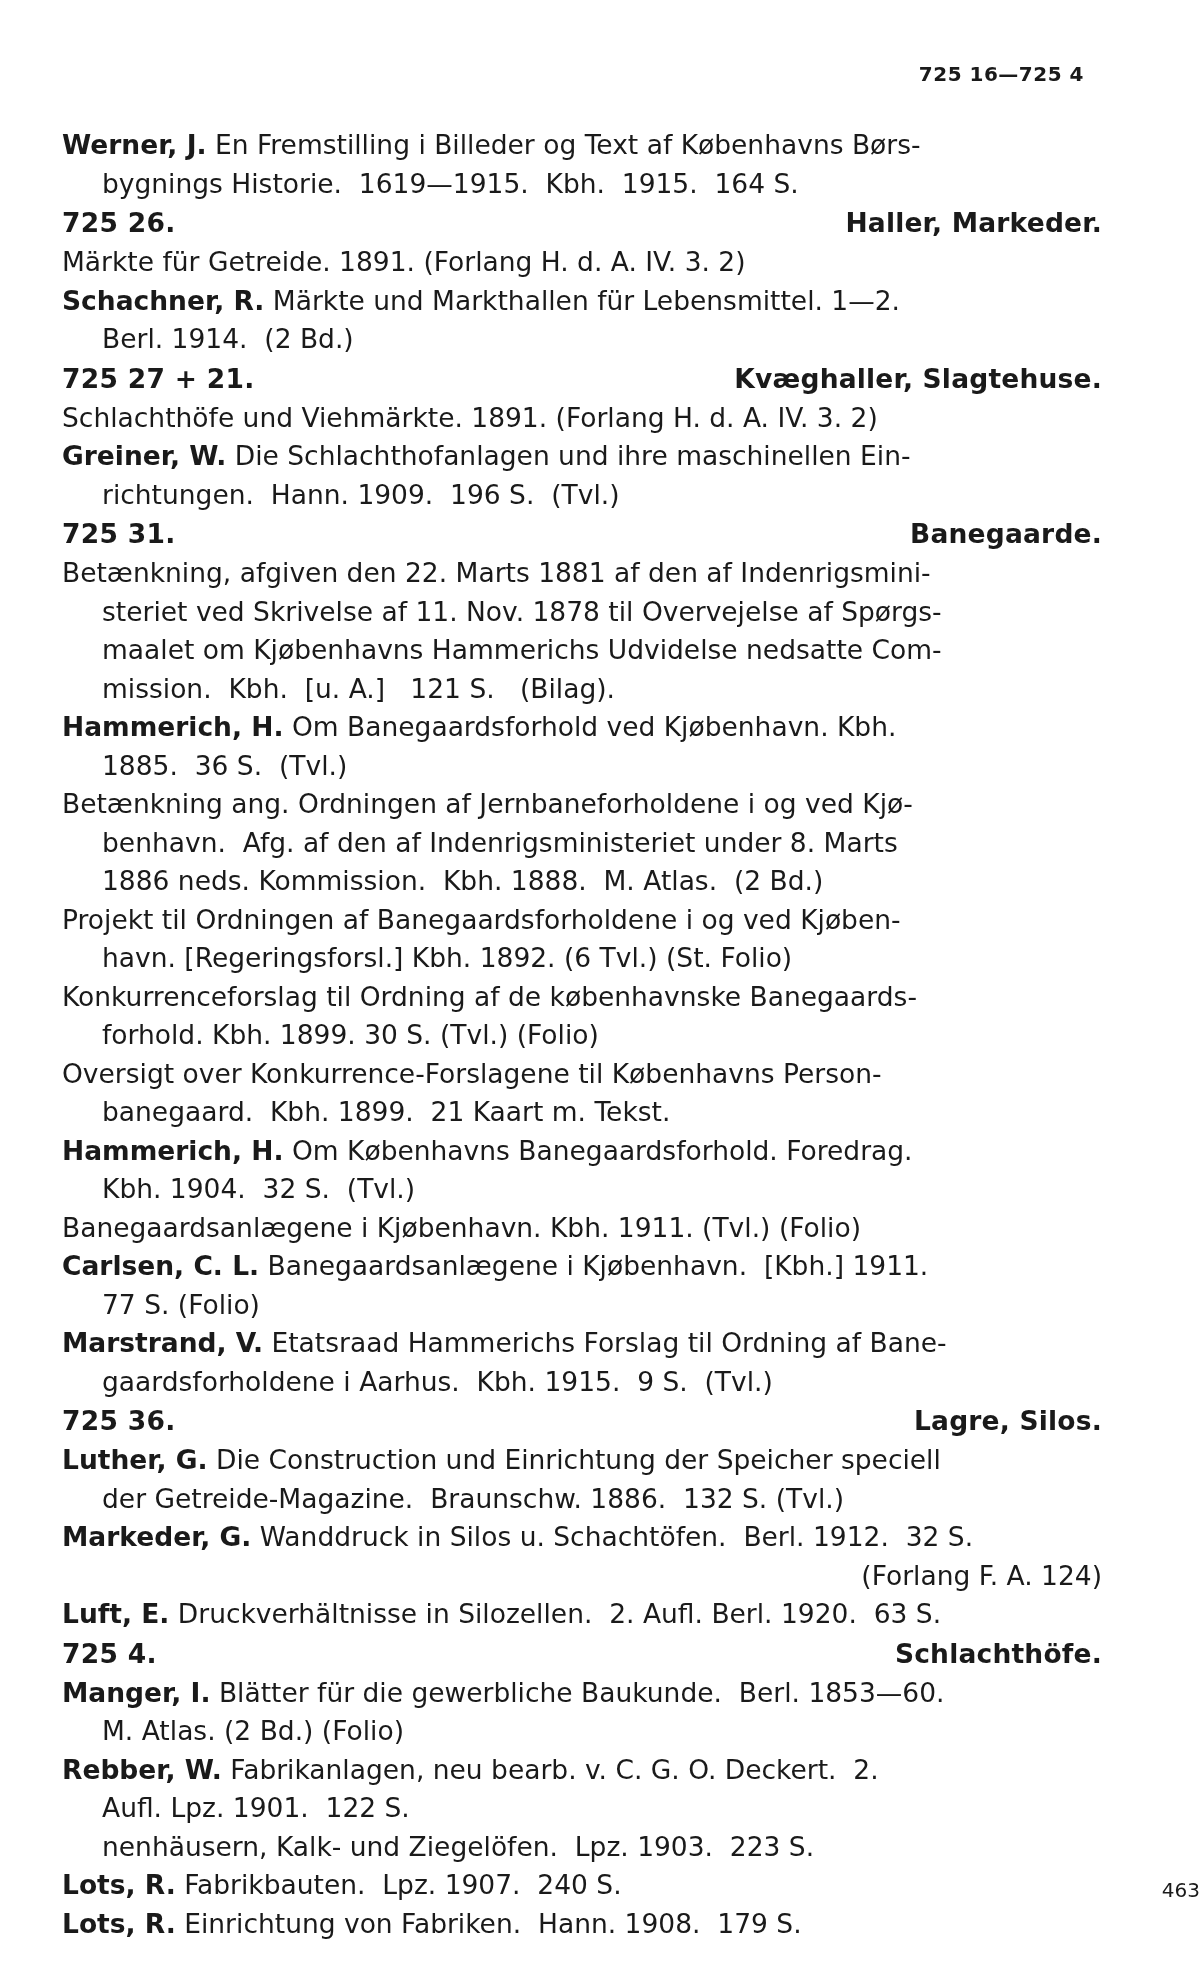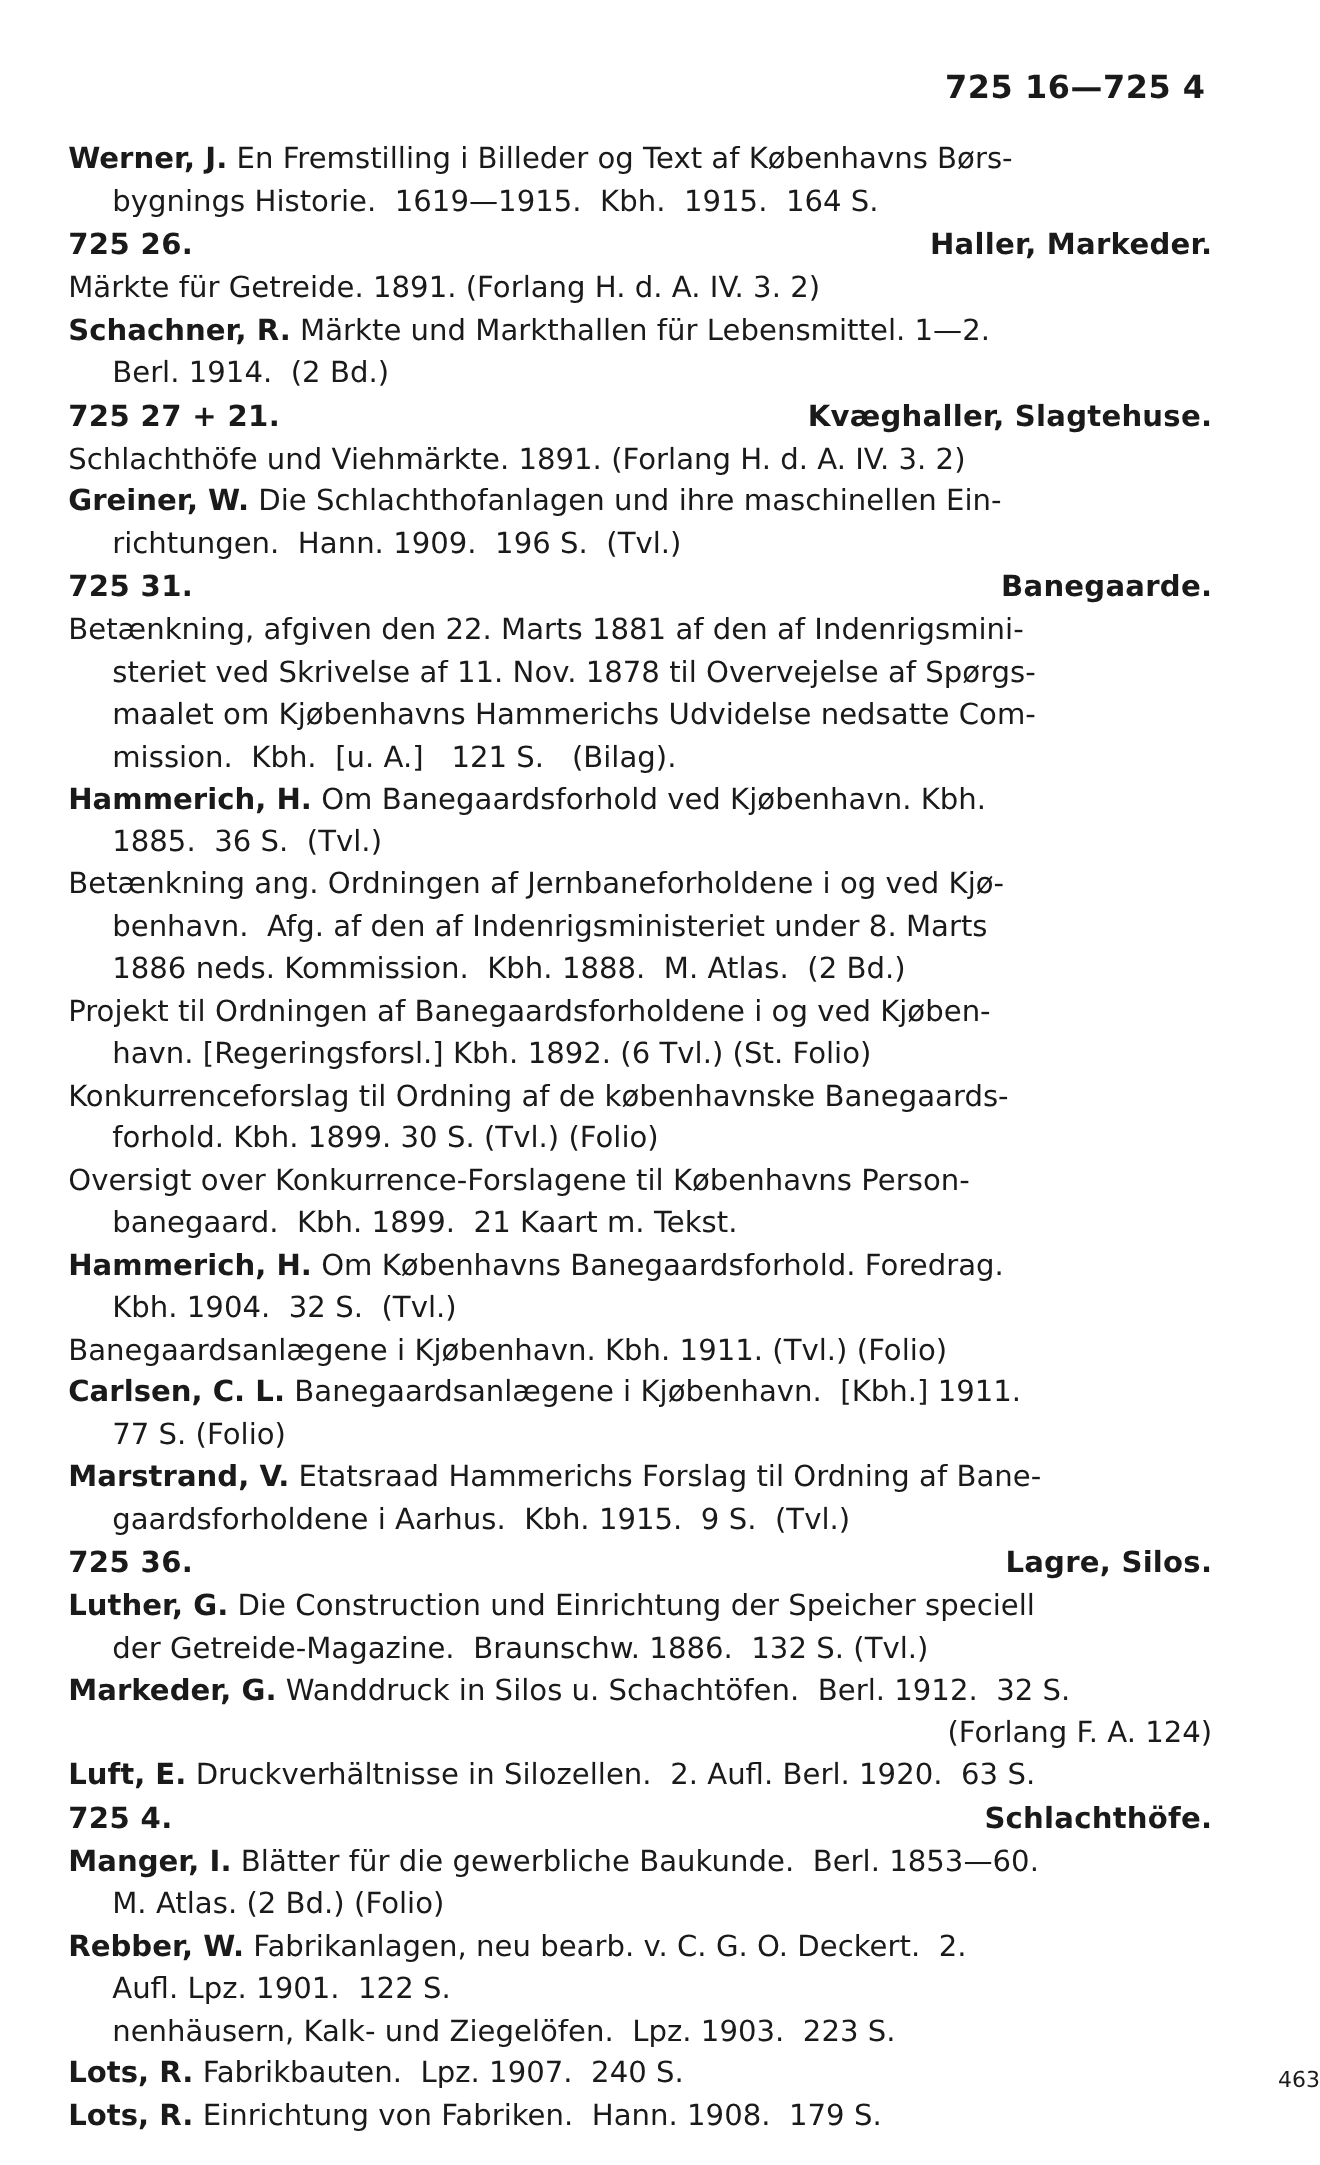--- a/index.html
+++ b/index.html
@@ -18,22 +18,22 @@
   .page {
     position: relative;
     width: 1200px;
     height: 1968px;
     box-sizing: border-box;
     padding: 0;
   }
   .running-head {
     position: absolute;
     top: 62px;
-    right: 104px;
-    font-size: 29px;
+    right: 116px;
+    font-size: 20px;
     font-weight: bold;
     letter-spacing: 0.5px;
     white-space: nowrap;
   }
   .body-col {
     position: absolute;
     top: 126px;
     left: 62px;
     width: 1040px;
   }

